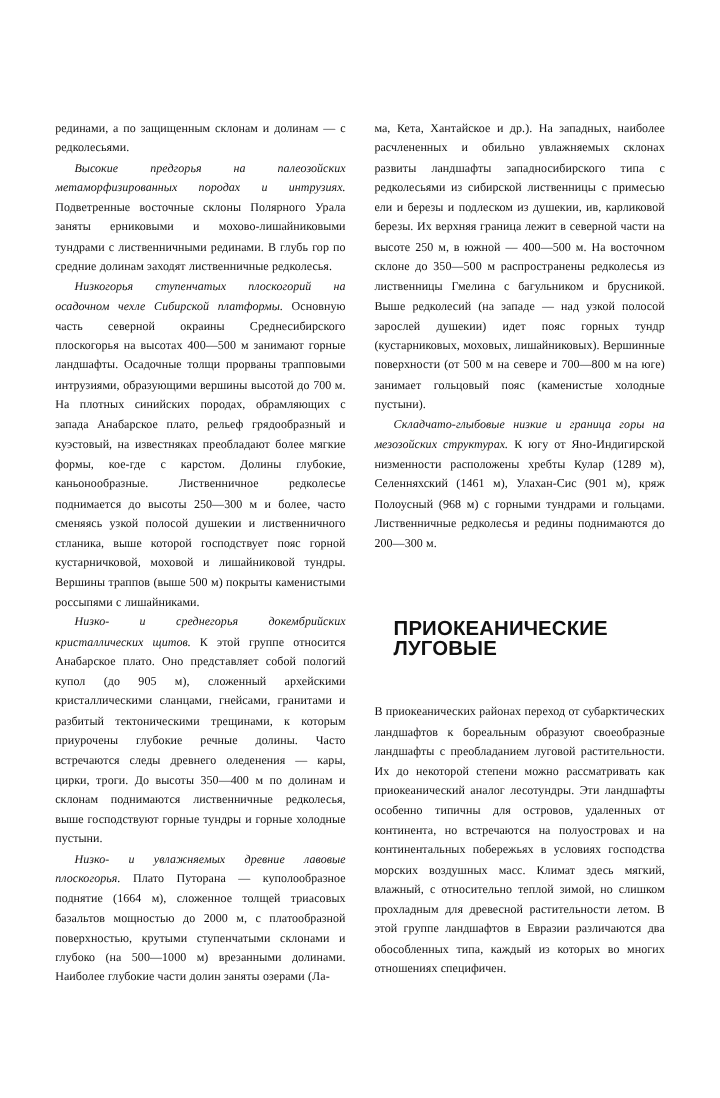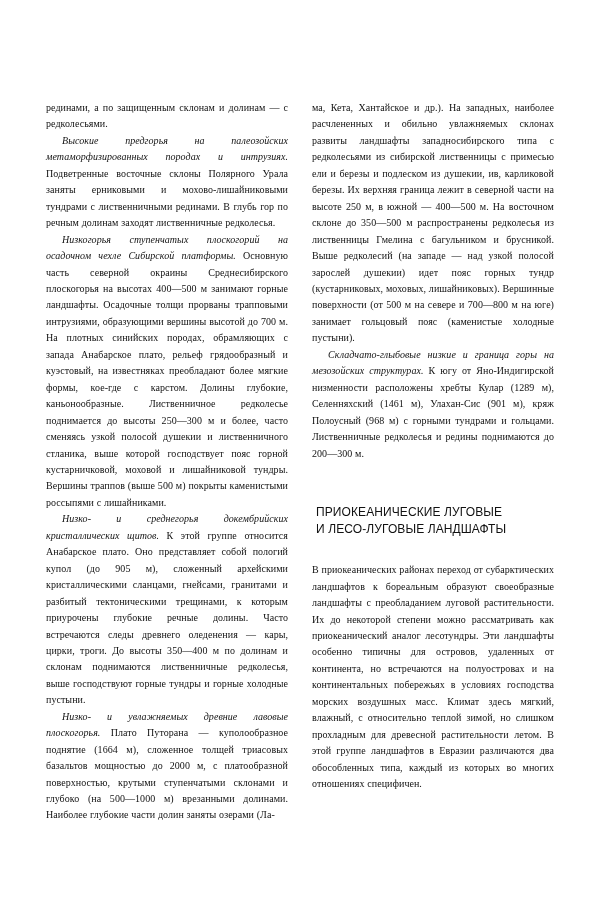--- a/index.html
+++ b/index.html
@@ -66,64 +66,63 @@
     text-align-last: left;
   }
 
   .runin {
     font-style: italic;
     margin-top: 30px;
   }
 
   .section-heading {
     font-family: "Liberation Sans", "DejaVu Sans", sans-serif;
-    font-weight: normal;
-    font-size: 12px;
+    font-weight: bold;
+    font-size: 17px;
     line-height: 16.6px;
     text-align: left;
     letter-spacing: 0.1px;
-    margin: 4px;
+    margin: 16px;
     padding: 0;
   }
 
   .gap-before-heading { height: 38px; }
   .gap-after-heading  { height: 21px; }
 </style>
 </head>
 <body>
 
 <div class="page">
 
   <div class="columns">
 
     <div class="col">
 
       <p class="cont">рединами, а по защищенным склонам и долинам — с редколесьями.</p>
 
-      <p class="para"><span class="runin">Высокие предгорья на палеозойских метаморфизированных породах и интрузиях.</span><span> Подветренные восточные склоны Полярного Урала заняты ерниковыми и мохово-лишайниковыми тундрами с лиственничными рединами. В глубь гор по речным долинам заходят лиственничные редколесья.</span></p>
+      <p class="para"><span class="runin">Высокие предгорья на палеозойских метаморфизированных породах и интрузиях.</span><span> Подветренные восточные склоны Полярного Урала заняты ерниковыми и мохово-лишайниковыми тундрами с лиственничными рединами. В глубь гор по средние долинам заходят лиственничные редколесья.</span></p>
 
       <p class="para"><span class="runin">Низкогорья ступенчатых плоскогорий на осадочном чехле Сибирской платформы.</span><span> Основную часть северной окраины Среднесибирского плоскогорья на высотах 400—500 м занимают горные ландшафты. Осадочные толщи прорваны трапповыми интрузиями, образующими вершины высотой до 700 м. На плотных синийских породах, обрамляющих с запада Анабарское плато, рельеф грядообразный и куэстовый, на известняках преобладают более мягкие формы, кое-где с карстом. Долины глубокие, каньонообразные. Лиственничное редколесье поднимается до высоты 250—300 м и более, часто сменяясь узкой полосой душекии и лиственничного стланика, выше которой господствует пояс горной кустарничковой, моховой и лишайниковой тундры. Вершины траппов (выше 500 м) покрыты каменистыми россыпями с лишайниками.</span></p>
 
       <p class="para"><span class="runin">Низко- и среднегорья докембрийских кристаллических щитов.</span><span> К этой группе относится Анабарское плато. Оно представляет собой пологий купол (до 905 м), сложенный архейскими кристаллическими сланцами, гнейсами, гранитами и разбитый тектоническими трещинами, к которым приурочены глубокие речные долины. Часто встречаются следы древнего оледенения — кары, цирки, троги. До высоты 350—400 м по долинам и склонам поднимаются лиственничные редколесья, выше господствуют горные тундры и горные холодные пустыни.</span></p>
 
       <p class="para"><span class="runin">Низко- и увлажняемых древние лавовые плоскогорья.</span><span> Плато Путорана — куполообразное поднятие (1664 м), сложенное толщей триасовых базальтов мощностью до 2000 м, с платообразной поверхностью, крутыми ступенчатыми склонами и глубоко (на 500—1000 м) врезанными долинами. Наиболее глубокие части долин заняты озерами (Ла-</span></p>
 
     </div>
 
     <div class="col">
 
       <p class="cont">ма, Кета, Хантайское и др.). На западных, наиболее расчлененных и обильно увлажняемых склонах развиты ландшафты западносибирского типа с редколесьями из сибирской лиственницы с примесью ели и березы и подлеском из душекии, ив, карликовой березы. Их верхняя граница лежит в северной части на высоте 250 м, в южной — 400—500 м. На восточном склоне до 350—500 м распространены редколесья из лиственницы Гмелина с багульником и брусникой. Выше редколесий (на западе — над узкой полосой зарослей душекии) идет пояс горных тундр (кустарниковых, моховых, лишайниковых). Вершинные поверхности (от 500 м на севере и 700—800 м на юге) занимает гольцовый пояс (каменистые холодные пустыни).</p>
 
       <p class="para lastline-left"><span class="runin">Складчато-глыбовые низкие и граница горы на мезозойских структурах.</span><span> К югу от Яно-Индигирской низменности расположены хребты Кулар (1289 м), Селенняхский (1461 м), Улахан-Сис (901 м), кряж Полоусный (968 м) с горными тундрами и гольцами. Лиственничные редколесья и редины поднимаются до 200—300 м.</span></p>
 
       <div class="gap-before-heading"></div>
 
       <div class="section-heading">
         <div>ПРИОКЕАНИЧЕСКИЕ ЛУГОВЫЕ</div>
-        <div>И ЛЕСО-ЛУГОВЫЕ ЛАНДШАФТЫ</div>
       </div>
 
       <div class="gap-after-heading"></div>
 
       <p class="cont">В приокеанических районах переход от субарктических ландшафтов к бореальным образуют своеобразные ландшафты с преобладанием луговой растительности. Их до некоторой степени можно рассматривать как приокеанический аналог лесотундры. Эти ландшафты особенно типичны для островов, удаленных от континента, но встречаются на полуостровах и на континентальных побережьях в условиях господства морских воздушных масс. Климат здесь мягкий, влажный, с относительно теплой зимой, но слишком прохладным для древесной растительности летом. В этой группе ландшафтов в Евразии различаются два обособленных типа, каждый из которых во многих отношениях специфичен.</p>
 
     </div>
 
   </div>
 

